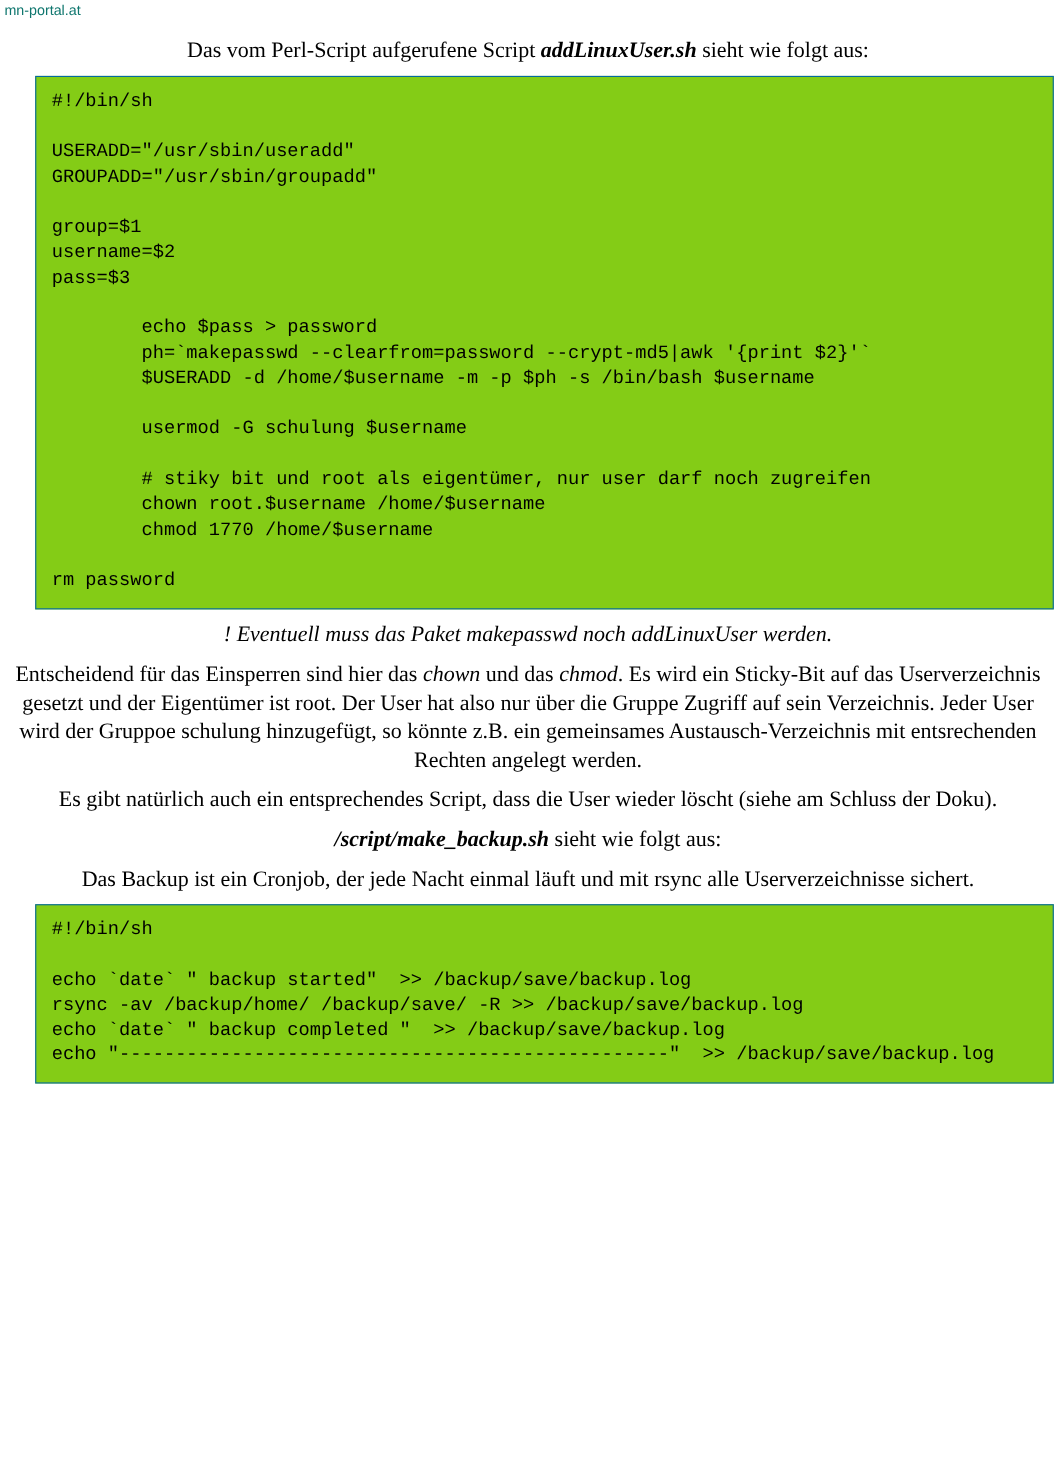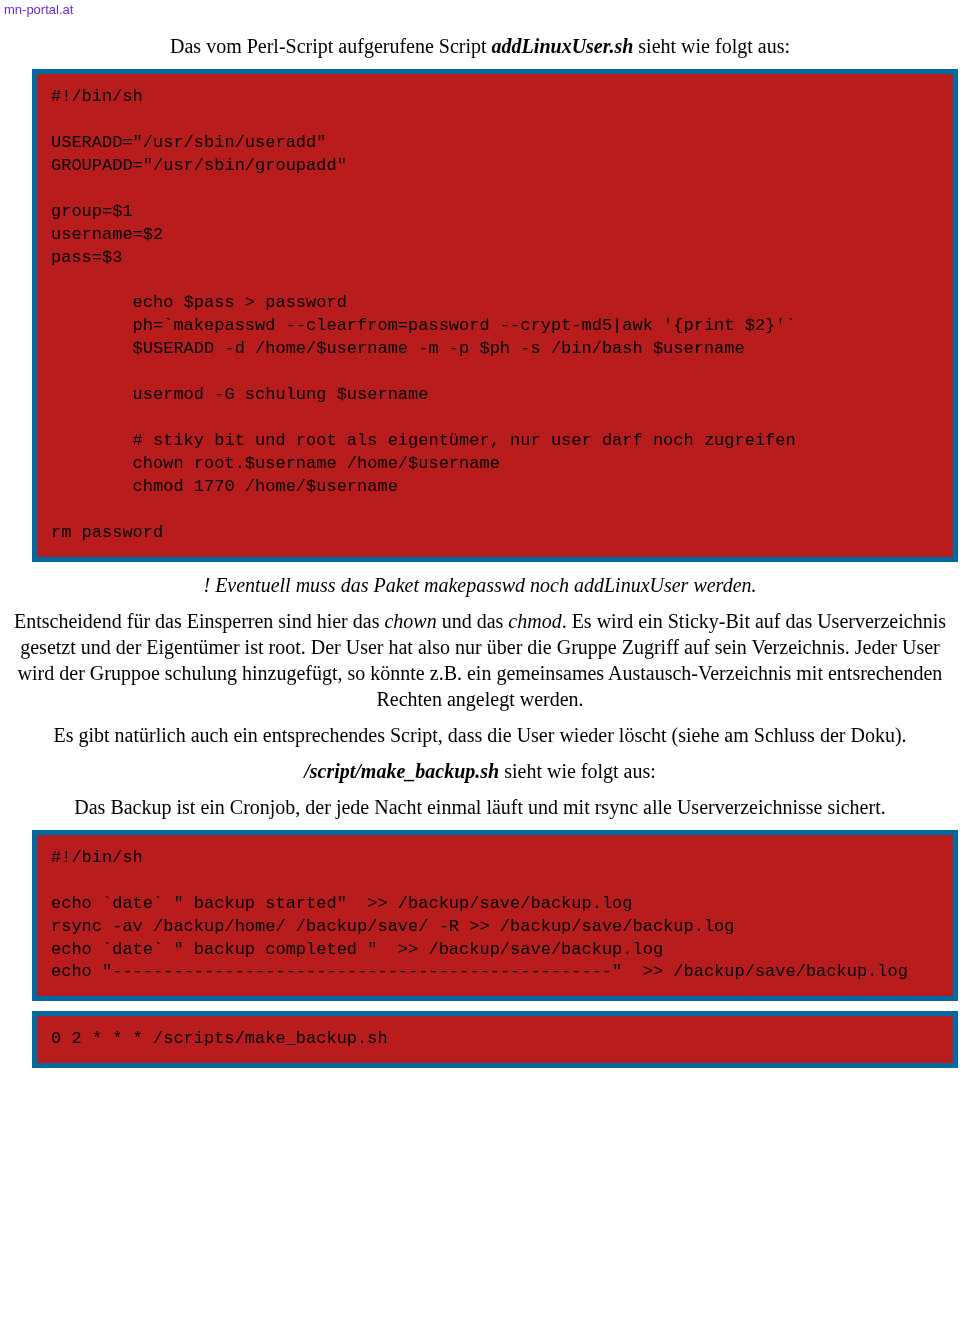--- a/index.html
+++ b/index.html
@@ -7,34 +7,34 @@
     padding: 0;
     font-family: "Times New Roman", Times, serif;
     font-size: 20px;
     color: #000;
     background: #fff;
     width: 960px;
   }
   .url-bar {
     font-family: sans-serif;
     font-size: 13px;
-    color: #6d28d9;
+    color: #0f766e;
     padding: 2px 4px;
   }
   .content {
     padding: 4px 2px 20px 2px;
   }
   p {
     margin: 10px 0;
     line-height: 1.3;
     text-align: center;
   }
   .code-block {
-    background: #b91c1c;
-    border: 5px solid #0369a1;
+    background: #84cc16;
+    border: 1px solid #0369a1;
     margin: 10px 0 10px 30px;
     padding: 12px 14px;
     font-family: "Courier New", Courier, monospace;
     font-size: 17px;
     white-space: pre;
     line-height: 1.35;
     overflow-x: auto;
   }
   h2.section {
     font-family: Arial, Helvetica, sans-serif;
@@ -100,15 +100,14 @@
 
   <div class="code-block">#!/bin/sh
 
 echo `date` " backup started"  &gt;&gt; /backup/save/backup.log
 rsync -av /backup/home/ /backup/save/ -R &gt;&gt; /backup/save/backup.log
 echo `date` " backup completed "  &gt;&gt; /backup/save/backup.log
 echo "-------------------------------------------------"  &gt;&gt; /backup/save/backup.log
 </div>
 
 
-  <div class="code-block">0 2 * * * /scripts/make_backup.sh</div>
 
 </div>
 
 </body></html>

